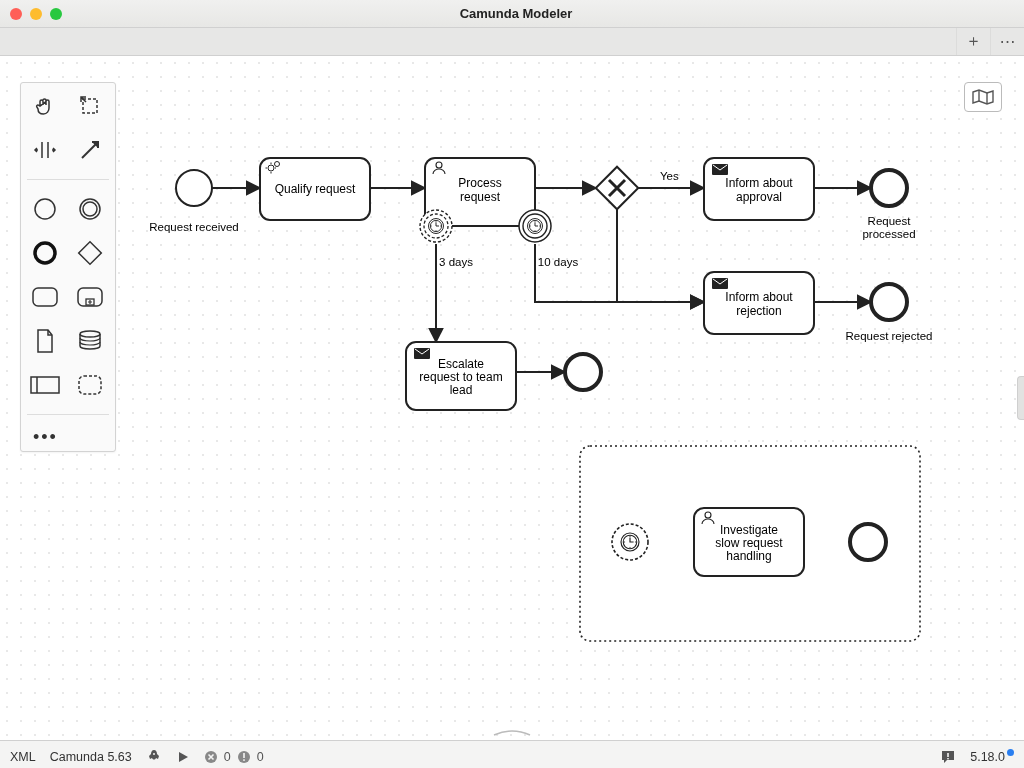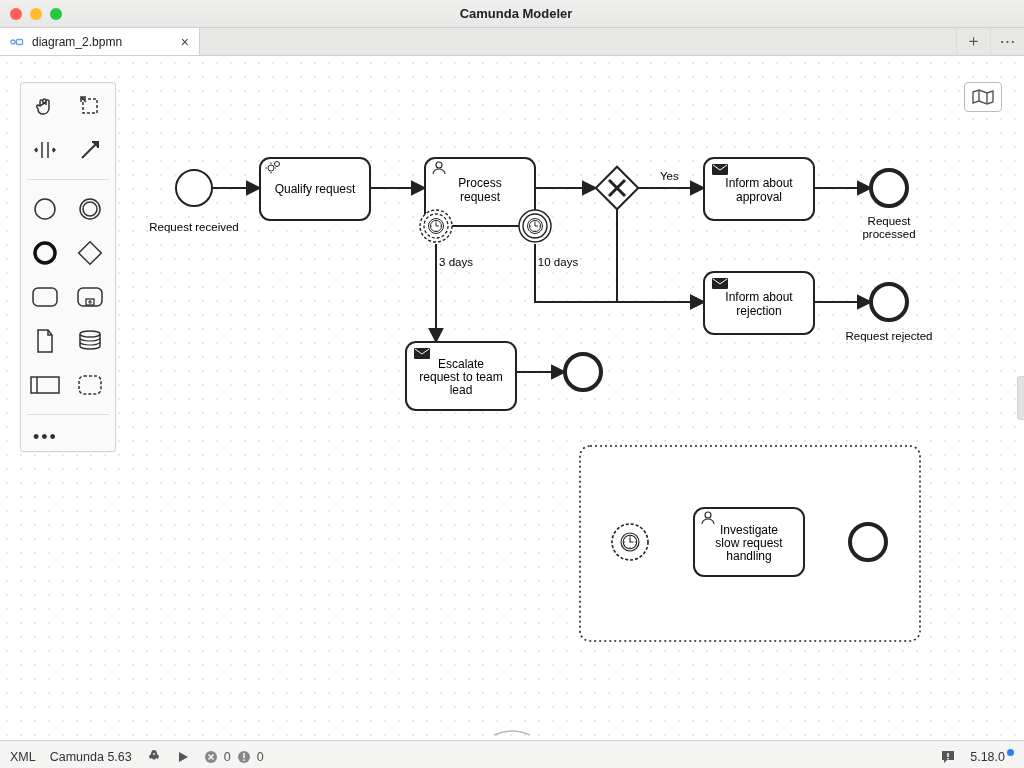--- a/index.html
+++ b/index.html
@@ -49,31 +49,20 @@
 <div class="titlebar">
   <div class="traffic">
     <div class="dot red"></div>
     <div class="dot yellow"></div>
     <div class="dot green"></div>
   </div>
   <div class="title">Camunda Modeler</div>
 </div>
 
 <div class="tabs">
-  <div class="tab">
-    <span class="bpmn-ico">
-      <svg width="14" height="14" viewBox="0 0 14 14">
-          <circle cx="3" cy="7" r="2" fill="none" stroke="#6aa0e8" stroke-width="1.3"></circle>
-          <rect x="6.5" y="4.5" width="6" height="5" rx="1" fill="none" stroke="#6aa0e8" stroke-width="1.3"></rect>
-          <line x1="5" y1="7" x2="6.5" y2="7" stroke="#6aa0e8" stroke-width="1.3"></line>
-        </svg>
-    </span>
-    <span>diagram_2.bpmn</span>
-    <span class="close">×</span>
-  </div>
   <div class="spacer"></div>
   <div class="tabact">＋</div>
   <div class="tabact">⋯</div>
 </div>
 
 <div class="canvas-wrap">
   <div class="dotgrid"></div>
 
   <div class="palette">
     <div class="pbtn">

